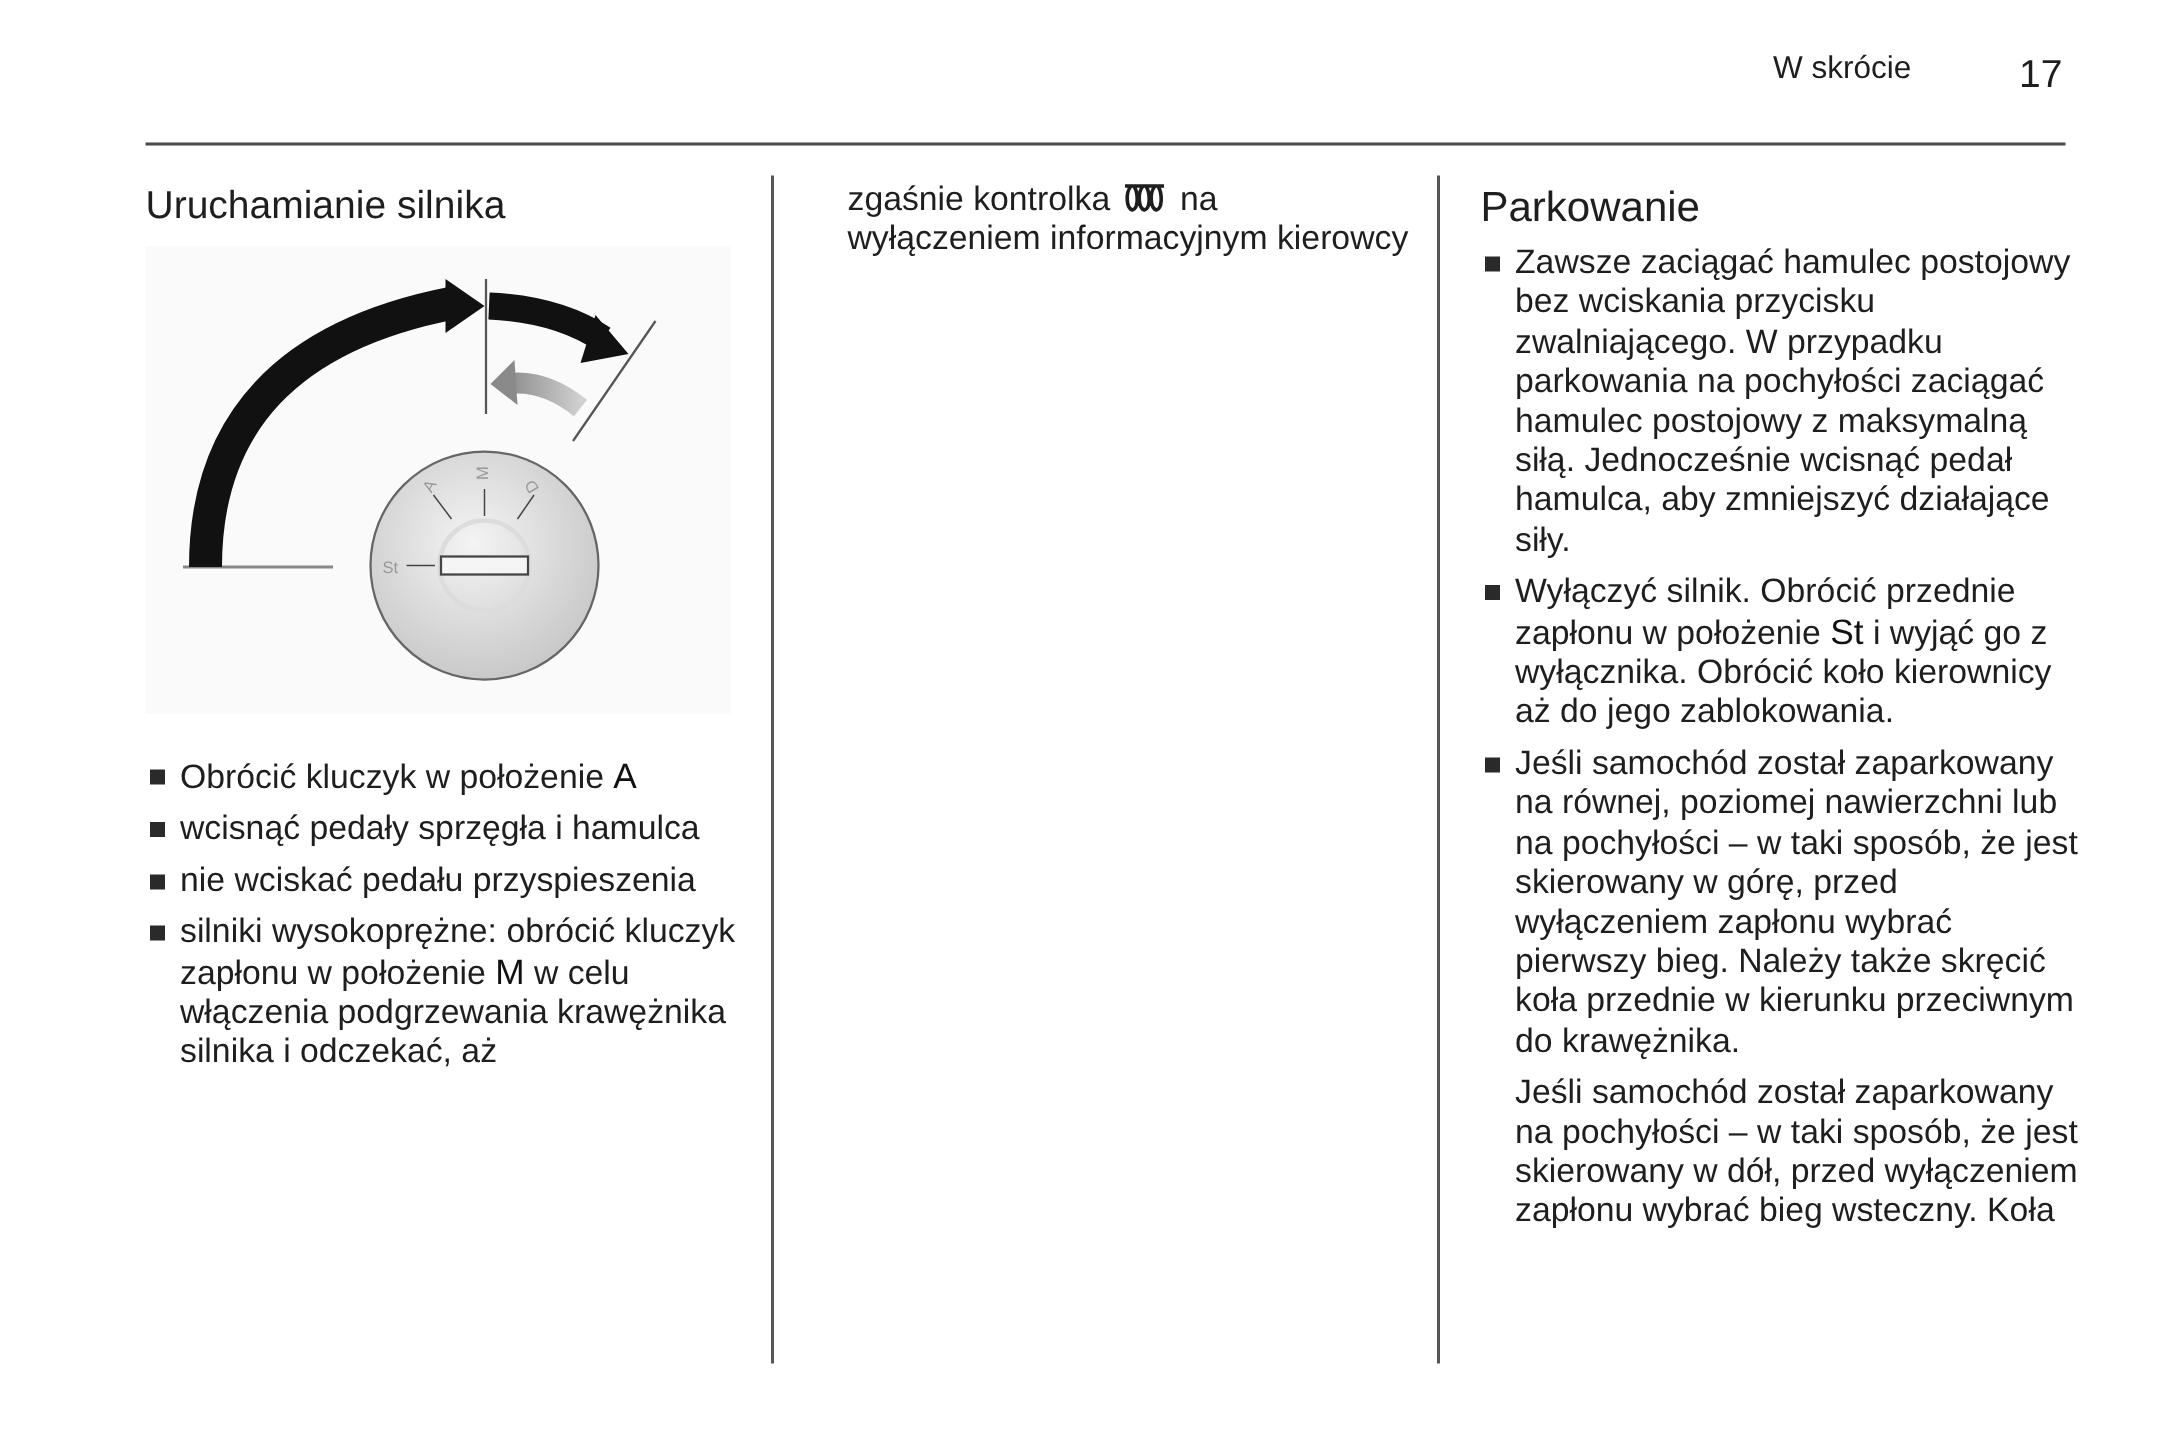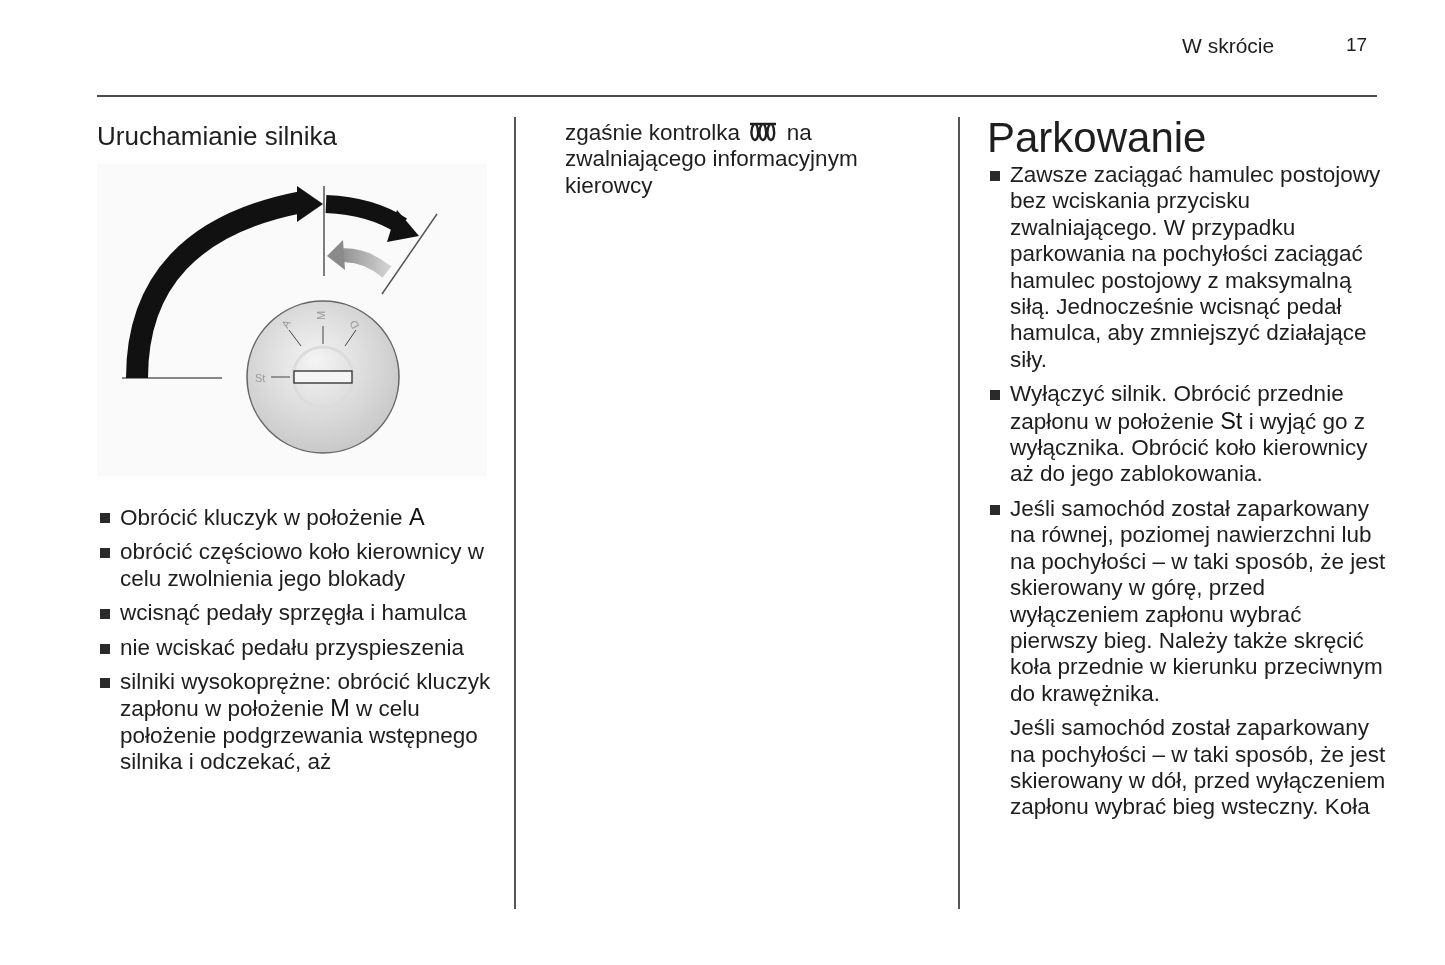--- a/index.html
+++ b/index.html
@@ -1,27 +1,27 @@
 <!DOCTYPE html>
 <html><head>
 <meta charset="utf-8">
 <style>
   html, body { margin:0; padding:0; background:#ffffff; }
   body { width:1445px; height:965px; position:relative; overflow:hidden;
          font-family:"Liberation Sans", sans-serif; color:#1e1e1e; }
   .hdr-title { position:absolute; left:1134px; top:34px; font-size:21px; letter-spacing:0px;margin-left:48px; }
-  .hdr-page  { position:absolute; left:1346px; top:34px; font-size:19px; }
+  .hdr-page  { position:absolute; left:1346px; top:34px; font-size:26px; }
   .hdr-rule  { position:absolute; left:97px; top:95px; width:1280px; height:2px; background:#4a4a4a; }
   .vrule { position:absolute; width:2px; background:#555; top:117px; height:792px; }
   .col { position:absolute; font-size:22.5px; line-height:26.4px; }
   .col1 { left:97px; top:120px; width:400px; }
   .col2 { left:542px; top:120px; width:400px; }
   .col3 { left:987px; top:118px; width:400px; }
   .h2 { font-size:26px; line-height:32px; margin:0 0 0 0; }
-  .h1 { font-size:42px; line-height:40px; margin:0 0 4px 0; }
+  .h1 { font-size:28px; line-height:40px; margin:0 0 4px 0; }
   ul { list-style:none; margin:0; padding:0; }
   li { position:relative; padding-left:23px; margin-bottom:8px; }
   li .bullet { position:absolute; left:3px; top:9px; width:10px; height:10px; background:#2a2a2a; }
   .cont { padding-left:23px; margin-bottom:8px; }
   .para { margin:8px 0; }
   .figure { width:390px; height:312px; margin:12px 0 28px 0; background:#fafafa; }
   b.k { font-weight:normal; font-size:23.5px; color:#111; }
   .ref-icon { display:inline-block; margin:0 2px; }
   .glow-icon { display:inline-block; vertical-align:-3px; margin:0 2px; }
 </style>
@@ -76,33 +76,32 @@
       <text x="186" y="163" font-family="Liberation Sans, sans-serif" font-size="11" fill="#999" transform="rotate(-60 190 160)">A</text>
       <line x1="192" y1="166" x2="204" y2="182" stroke="#444" stroke-width="1"></line>
       <text x="221" y="155" font-family="Liberation Sans, sans-serif" font-size="11" fill="#999" transform="rotate(-90 225 152)">M</text>
       <line x1="226" y1="162" x2="226" y2="180" stroke="#444" stroke-width="1"></line>
       <text x="254" y="163" font-family="Liberation Sans, sans-serif" font-size="11" fill="#999" transform="rotate(-120 258 160)">D</text>
       <line x1="259" y1="166" x2="248" y2="182" stroke="#444" stroke-width="1"></line>
     </svg>
   </div>
   <ul>
     <li><span class="bullet"></span><span>Obrócić kluczyk w położenie </span><b class="k">A</b></li>
-    <li><span class="bullet"></span><span>obrócić częściowo koło kierownicy w celu zwolnienia jego blokady</span></li>
     <li><span class="bullet"></span><span>wcisnąć pedały sprzęgła i hamulca</span></li>
     <li><span class="bullet"></span><span>nie wciskać pedału przyspieszenia</span></li>
-    <li><span class="bullet"></span><span>silniki wysokoprężne: obrócić kluczyk zapłonu w położenie </span><b class="k">M</b><span> w celu położenie podgrzewania wstępnego silnika i odczekać, aż</span></li>
+    <li><span class="bullet"></span><span>silniki wysokoprężne: obrócić kluczyk zapłonu w położenie </span><b class="k">M</b><span> w celu włączenia podgrzewania krawężnika silnika i odczekać, aż</span></li>
   </ul>
 </div>
 
 <div class="col col2">
   <div class="cont">
     <span>zgaśnie kontrolka</span>
     <svg class="glow-icon" width="30" height="22" viewBox="0 0 30 22">
       <path d="M2 3 L28 3 M6 3 C2 8 3 18 7 19 C11 18 11 8 8 3 M14 3 C10 8 11 18 15 19 C19 18 19 8 16 3 M22 3 C18 8 19 18 23 19 C27 18 27 8 24 3" fill="none" stroke="#1e1e1e" stroke-width="2.4"></path>
-    </svg><span> na zwalniającego informacyjnym kierowcy</span>
+    </svg><span> na wyłączeniem informacyjnym kierowcy</span>
   </div>
 </div>
 
 <div class="col col3">
   <div class="h1">Parkowanie</div>
   <ul>
     <li><span class="bullet"></span><span>Zawsze zaciągać hamulec postojowy bez wciskania przycisku zwalniającego. W przypadku parkowania na pochyłości zaciągać hamulec postojowy z maksymalną siłą. Jednocześnie wcisnąć pedał hamulca, aby zmniejszyć działające siły.</span></li>
     <li><span class="bullet"></span><span>Wyłączyć silnik. Obrócić przednie zapłonu w położenie </span><b class="k">St</b><span> i wyjąć go z wyłącznika. Obrócić koło kierownicy aż do jego zablokowania.</span></li>
     <li><span class="bullet"></span><span>Jeśli samochód został zaparkowany na równej, poziomej nawierzchni lub na pochyłości – w taki sposób, że jest skierowany w górę, przed wyłączeniem zapłonu wybrać pierwszy bieg. Należy także skręcić koła przednie w kierunku przeciwnym do krawężnika.</span></li>
   </ul>

